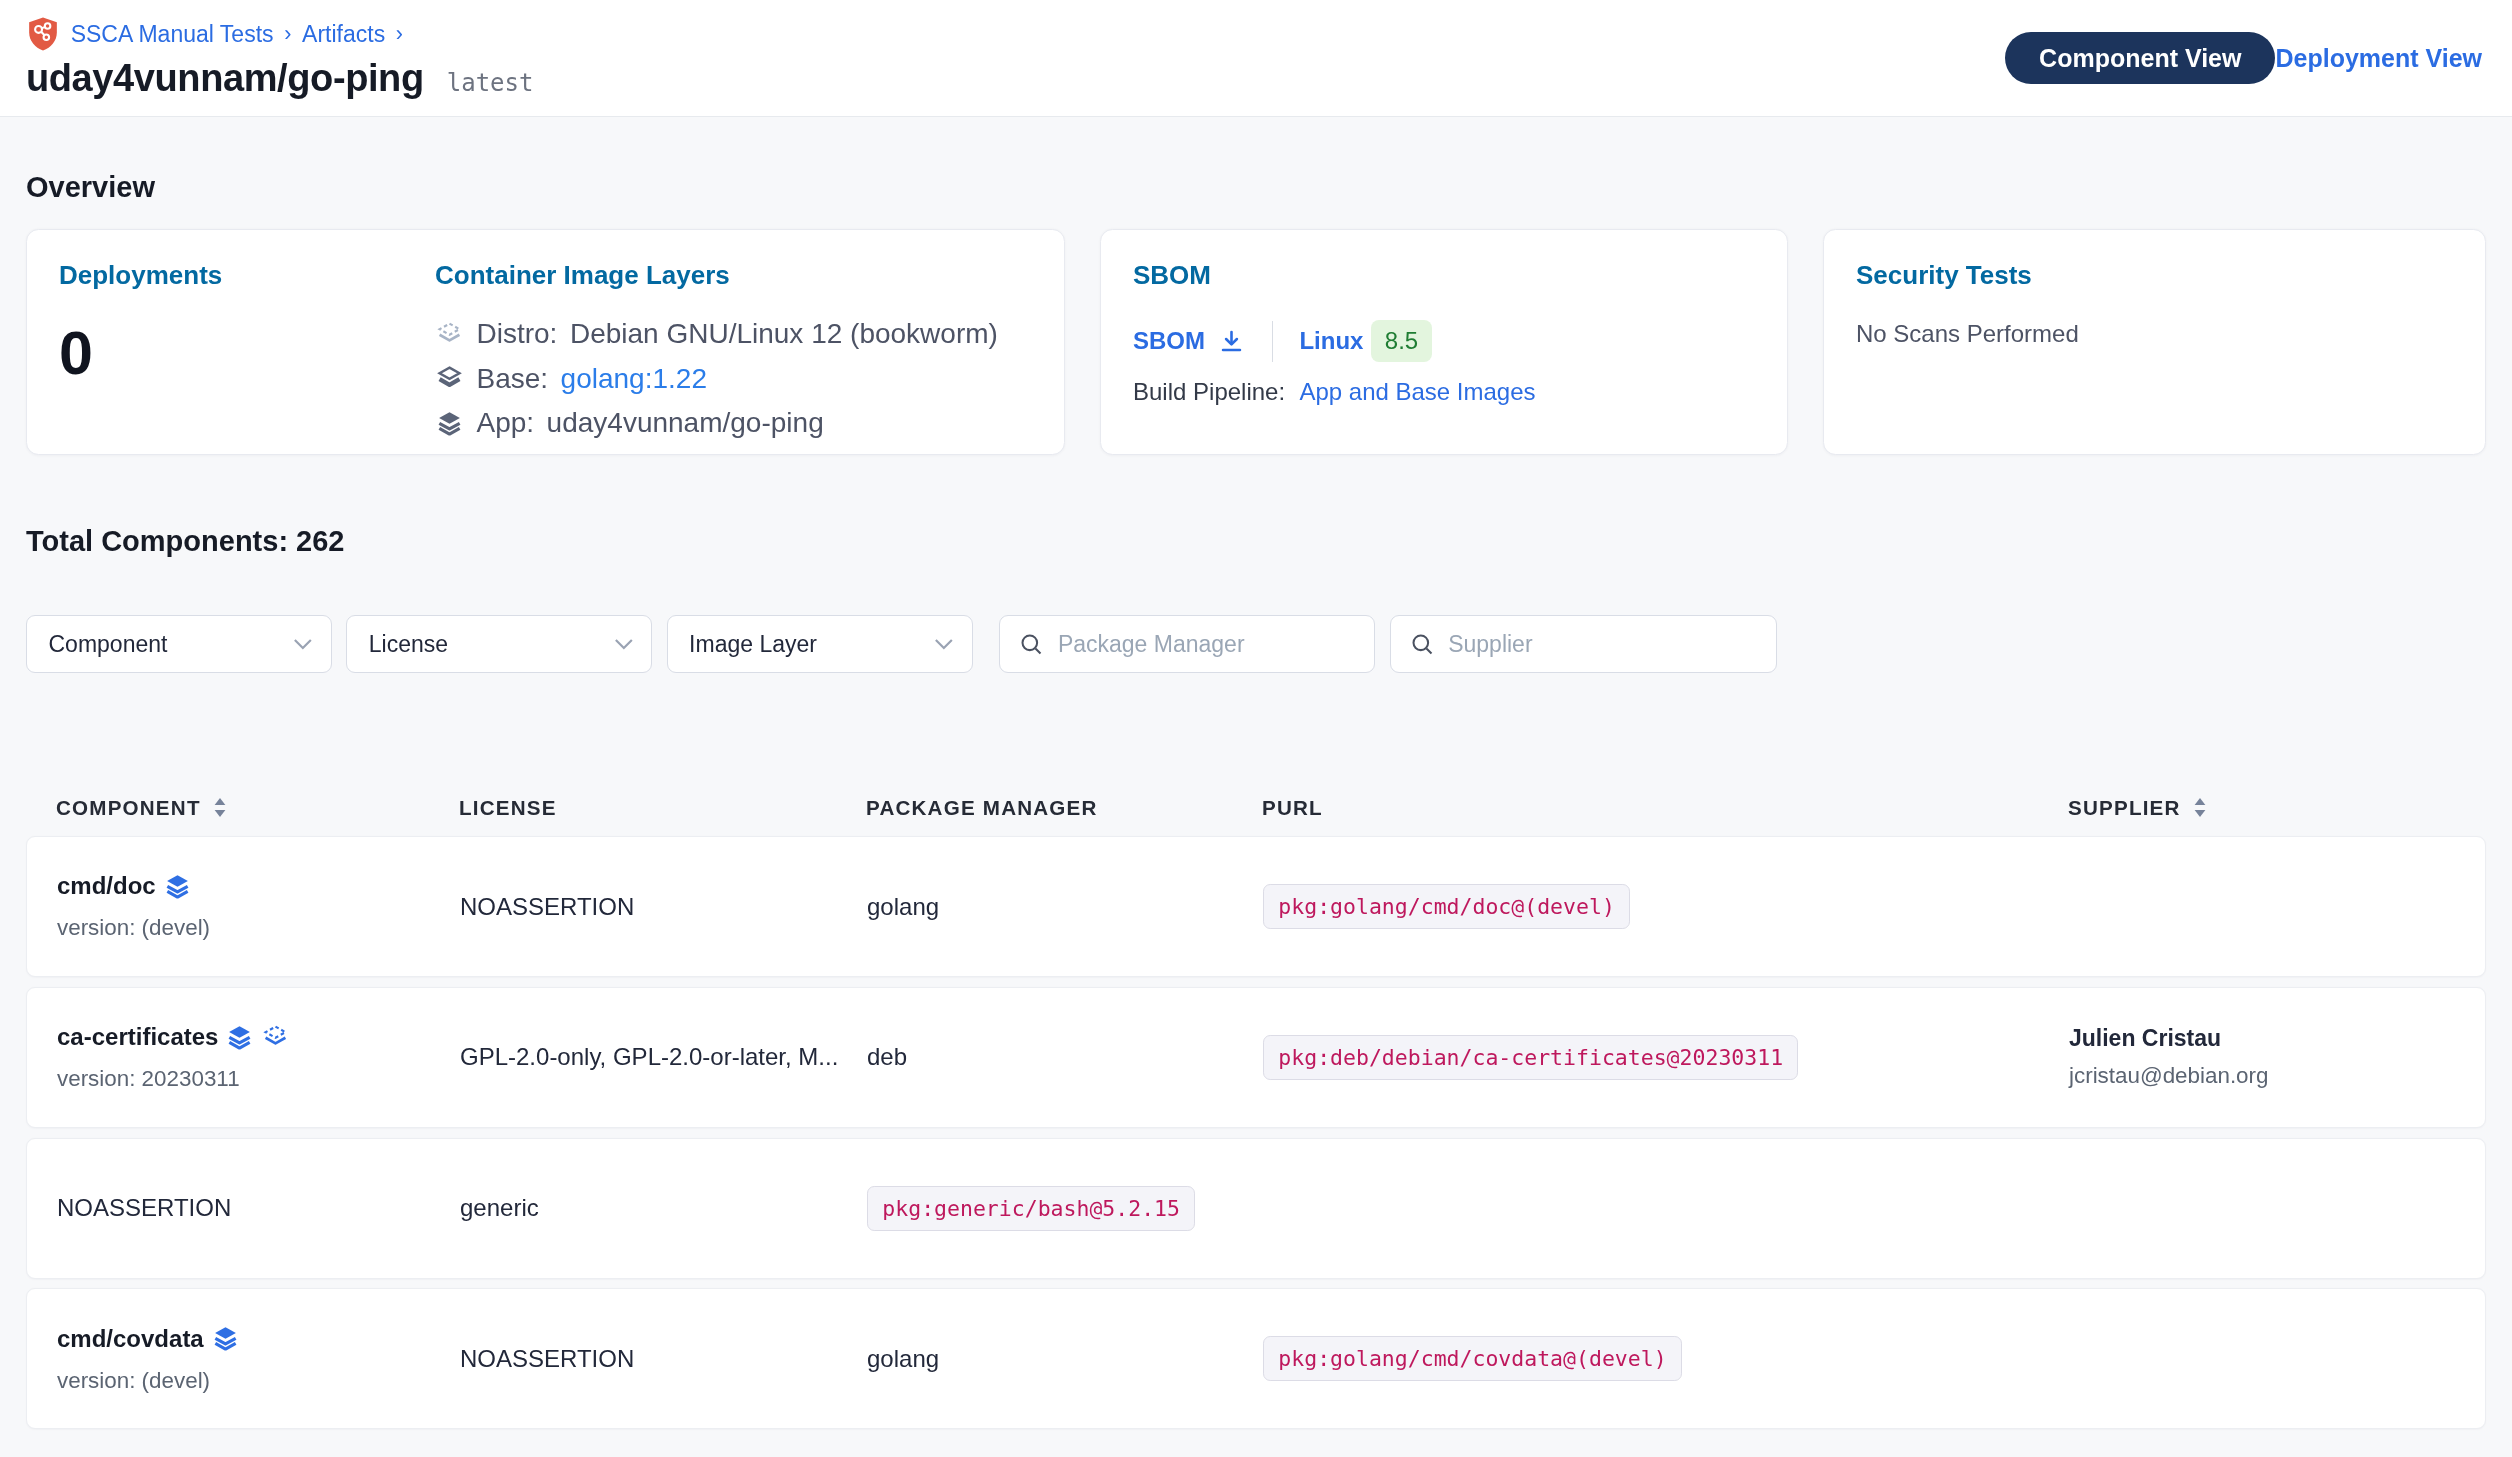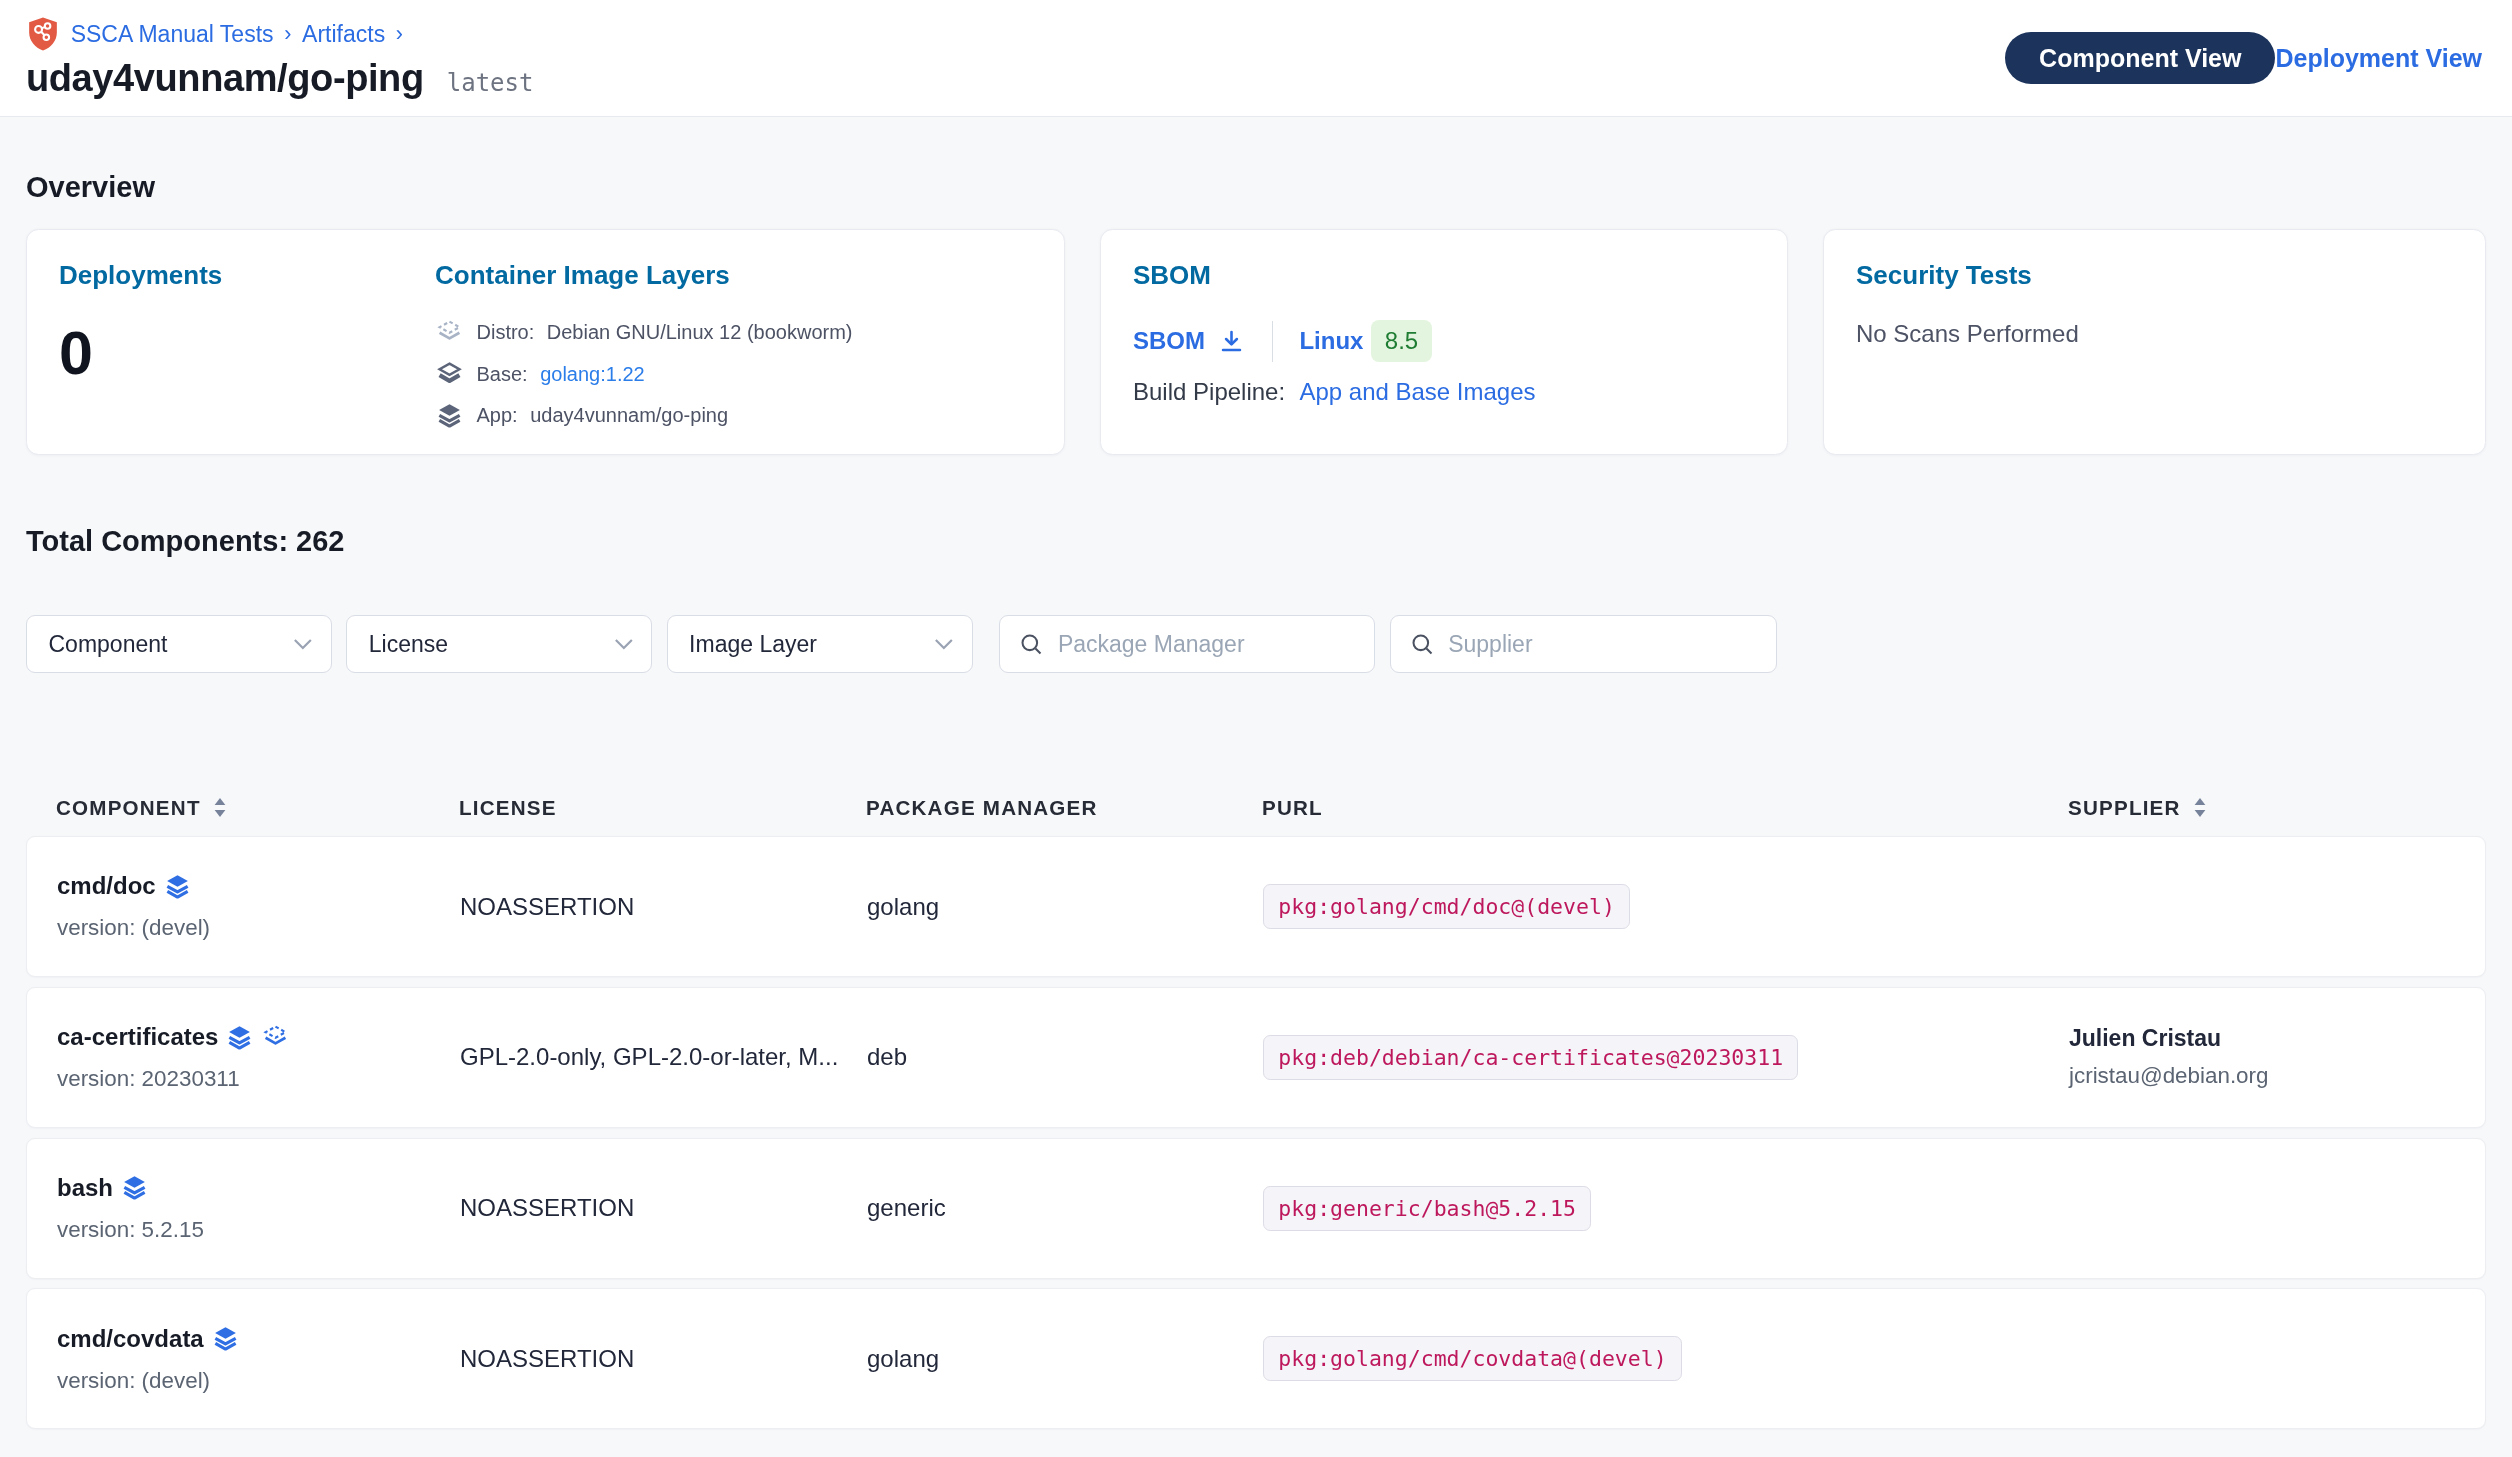--- a/index.html
+++ b/index.html
@@ -30,21 +30,21 @@
   .total-h{margin:70px 0 0;}
 
   
   .cards{display:flex;gap:35px;}
   .card{background:#fff;border:0.9px solid var(--border);border-radius:12.5px;box-shadow:0 0.9px 2.7px rgba(20,30,60,.04);height:226px;padding:30px 32px;}
   .card-title{font-size:26px;font-weight:700;color:#0369a1;}
   .card-1{width:1039px;display:flex;}
   .col-deploy{width:376px;}
   .big-num{font-size:61px;font-weight:700;color:#10141f;margin-top:27px;}
   .layer-rows{margin-top:27px;display:flex;flex-direction:column;gap:12.5px;}
-  .layer-row{display:flex;align-items:center;gap:12.5px;font-size:20px;color:var(--body);}
+  .layer-row{display:flex;align-items:center;gap:12.5px;font-size:28px;color:var(--body);}
   .layer-row .lk{color:#2b7de9;cursor:pointer;}
   .card-2{width:688px;}
   .sbom-line{display:flex;align-items:center;margin-top:29px;}
   .sbom-link{display:flex;align-items:center;gap:12.5px;color:var(--link);font-size:24px;font-weight:700;cursor:pointer;}
   .vdiv{width:0.9px;height:41px;background:#d9dde4;margin:0 27px;}
   .score-label{color:var(--link);font-size:24px;font-weight:700;}
   .score-badge{background:var(--greenbg);color:var(--greentx);font-size:24px;font-weight:400;border-radius:8px;padding:7.2px 13.4px;margin-left:8px;text-align:right;}
   .bp-line{margin-top:16px;font-size:24px;color:#333a48;display:flex;gap:14.3px;align-items:center;}
   .bp-link{color:var(--link);cursor:pointer;}
   .card-3{flex:1;}
@@ -301,52 +301,39 @@
     </div>
     <div class="cell-plain">GPL-2.0-only, GPL-2.0-or-later, M...</div>
     <div class="cell-plain">deb</div>
     <div><span class="purl-chip">pkg:deb/debian/ca-certificates@20230311</span></div>
     <div>
       <div class="sup-name">Julien Cristau</div>
       <div class="sup-email">jcristau@debian.org</div>
     </div>
   </div>
   <div class="trow">
+    <div class="cell-plain">NOASSERTION</div>
+    <div class="cell-plain">generic</div>
+    <div><span class="purl-chip">pkg:generic/bash@5.2.15</span></div>
+    <div>
+      
+    </div>
+  </div>
+  <div class="trow">
     <div>
       <div class="comp-name-line">
-        <span class="comp-name">bash</span>
+        <span class="comp-name">cmd/covdata</span>
         <span class="icon">
                 <svg viewBox="0 0 24 24" width="29" height="29">
      <path d="M12 2.6 20.6 7.4 12 12.2 3.4 7.4Z" fill="#2f6fe3"></path>
      <path d="M3.6 11.8 12 16.5 20.4 11.8" fill="none" stroke="#2f6fe3" stroke-width="2.6" stroke-linejoin="round"></path>
      <path d="M3.6 16 12 20.7 20.4 16" fill="none" stroke="#2f6fe3" stroke-width="2.6" stroke-linejoin="round"></path>
                 </svg>
               </span>
       </div>
-      <div class="comp-version">version: 5.2.15</div>
-    </div>
-    <div class="cell-plain">NOASSERTION</div>
-    <div class="cell-plain">generic</div>
-    <div><span class="purl-chip">pkg:generic/bash@5.2.15</span></div>
-    <div>
-      
-    </div>
-  </div>
-  <div class="trow">
-    <div>
-      <div class="comp-name-line">
-        <span class="comp-name">cmd/covdata</span>
-        <span class="icon">
-                <svg viewBox="0 0 24 24" width="29" height="29">
-     <path d="M12 2.6 20.6 7.4 12 12.2 3.4 7.4Z" fill="#2f6fe3"></path>
-     <path d="M3.6 11.8 12 16.5 20.4 11.8" fill="none" stroke="#2f6fe3" stroke-width="2.6" stroke-linejoin="round"></path>
-     <path d="M3.6 16 12 20.7 20.4 16" fill="none" stroke="#2f6fe3" stroke-width="2.6" stroke-linejoin="round"></path>
-                </svg>
-              </span>
-      </div>
       <div class="comp-version">version: (devel)</div>
     </div>
     <div class="cell-plain">NOASSERTION</div>
     <div class="cell-plain">golang</div>
     <div><span class="purl-chip">pkg:golang/cmd/covdata@(devel)</span></div>
     <div>
       
     </div>
   </div>
       </div>

